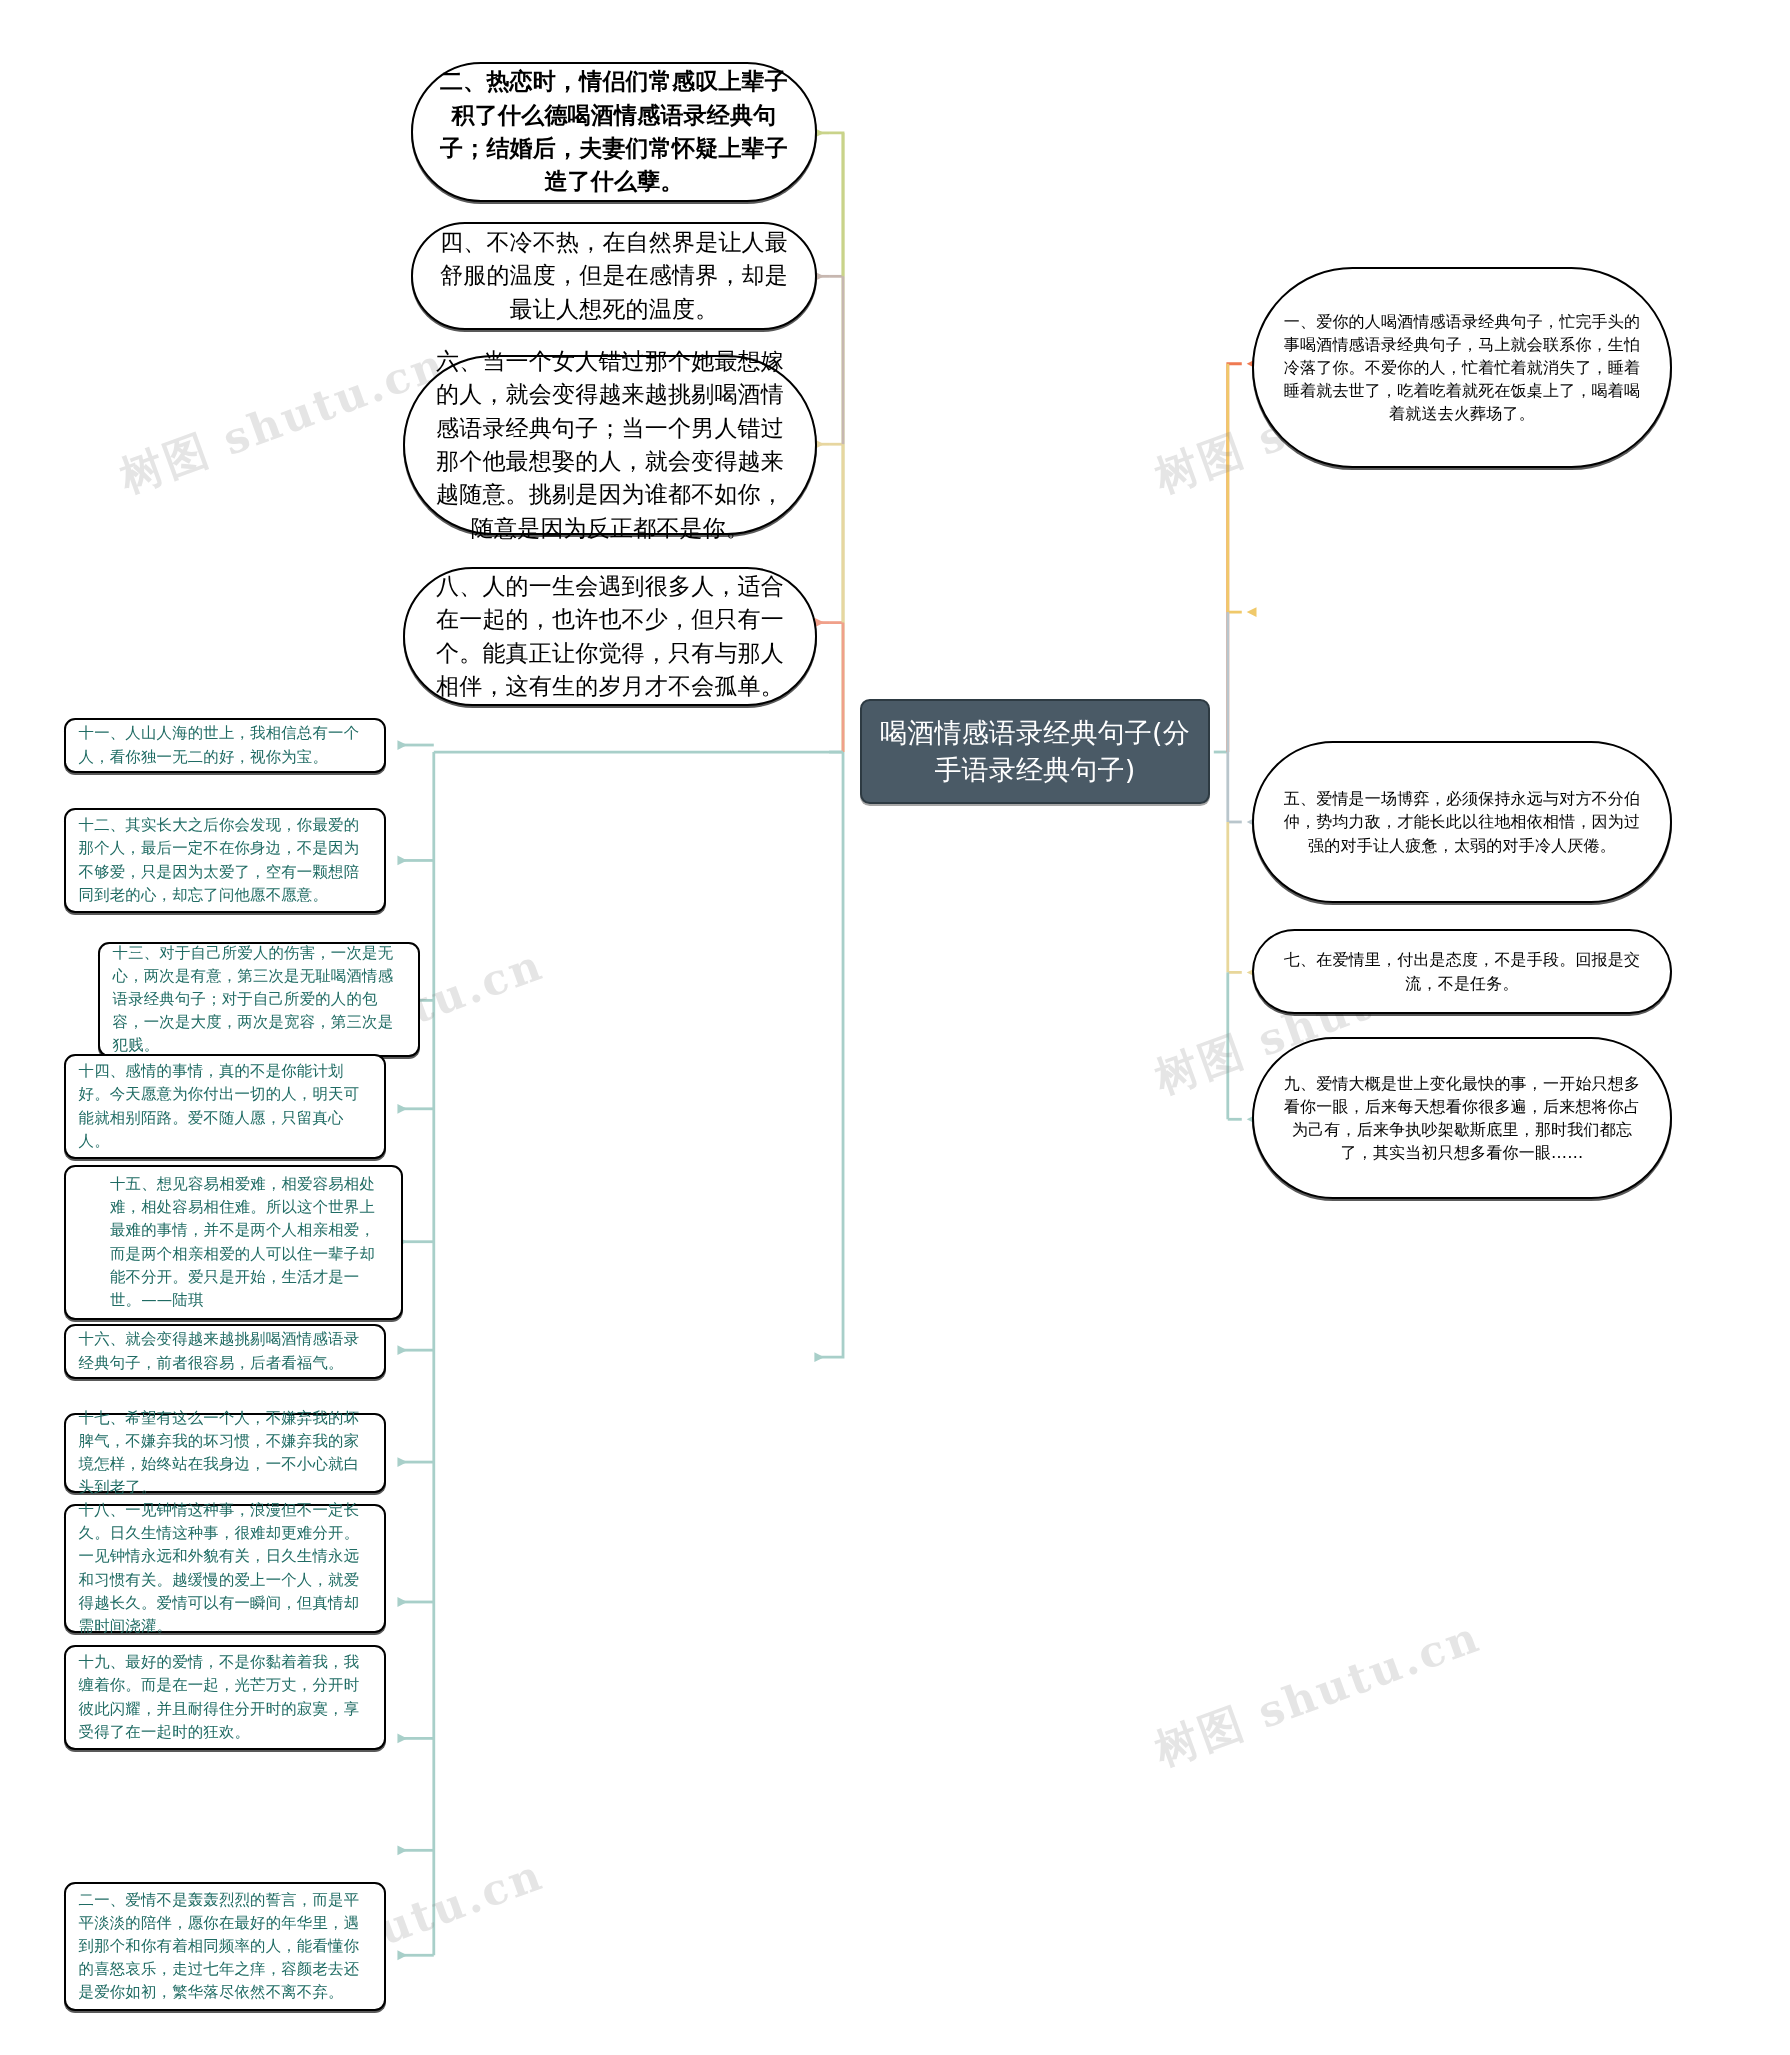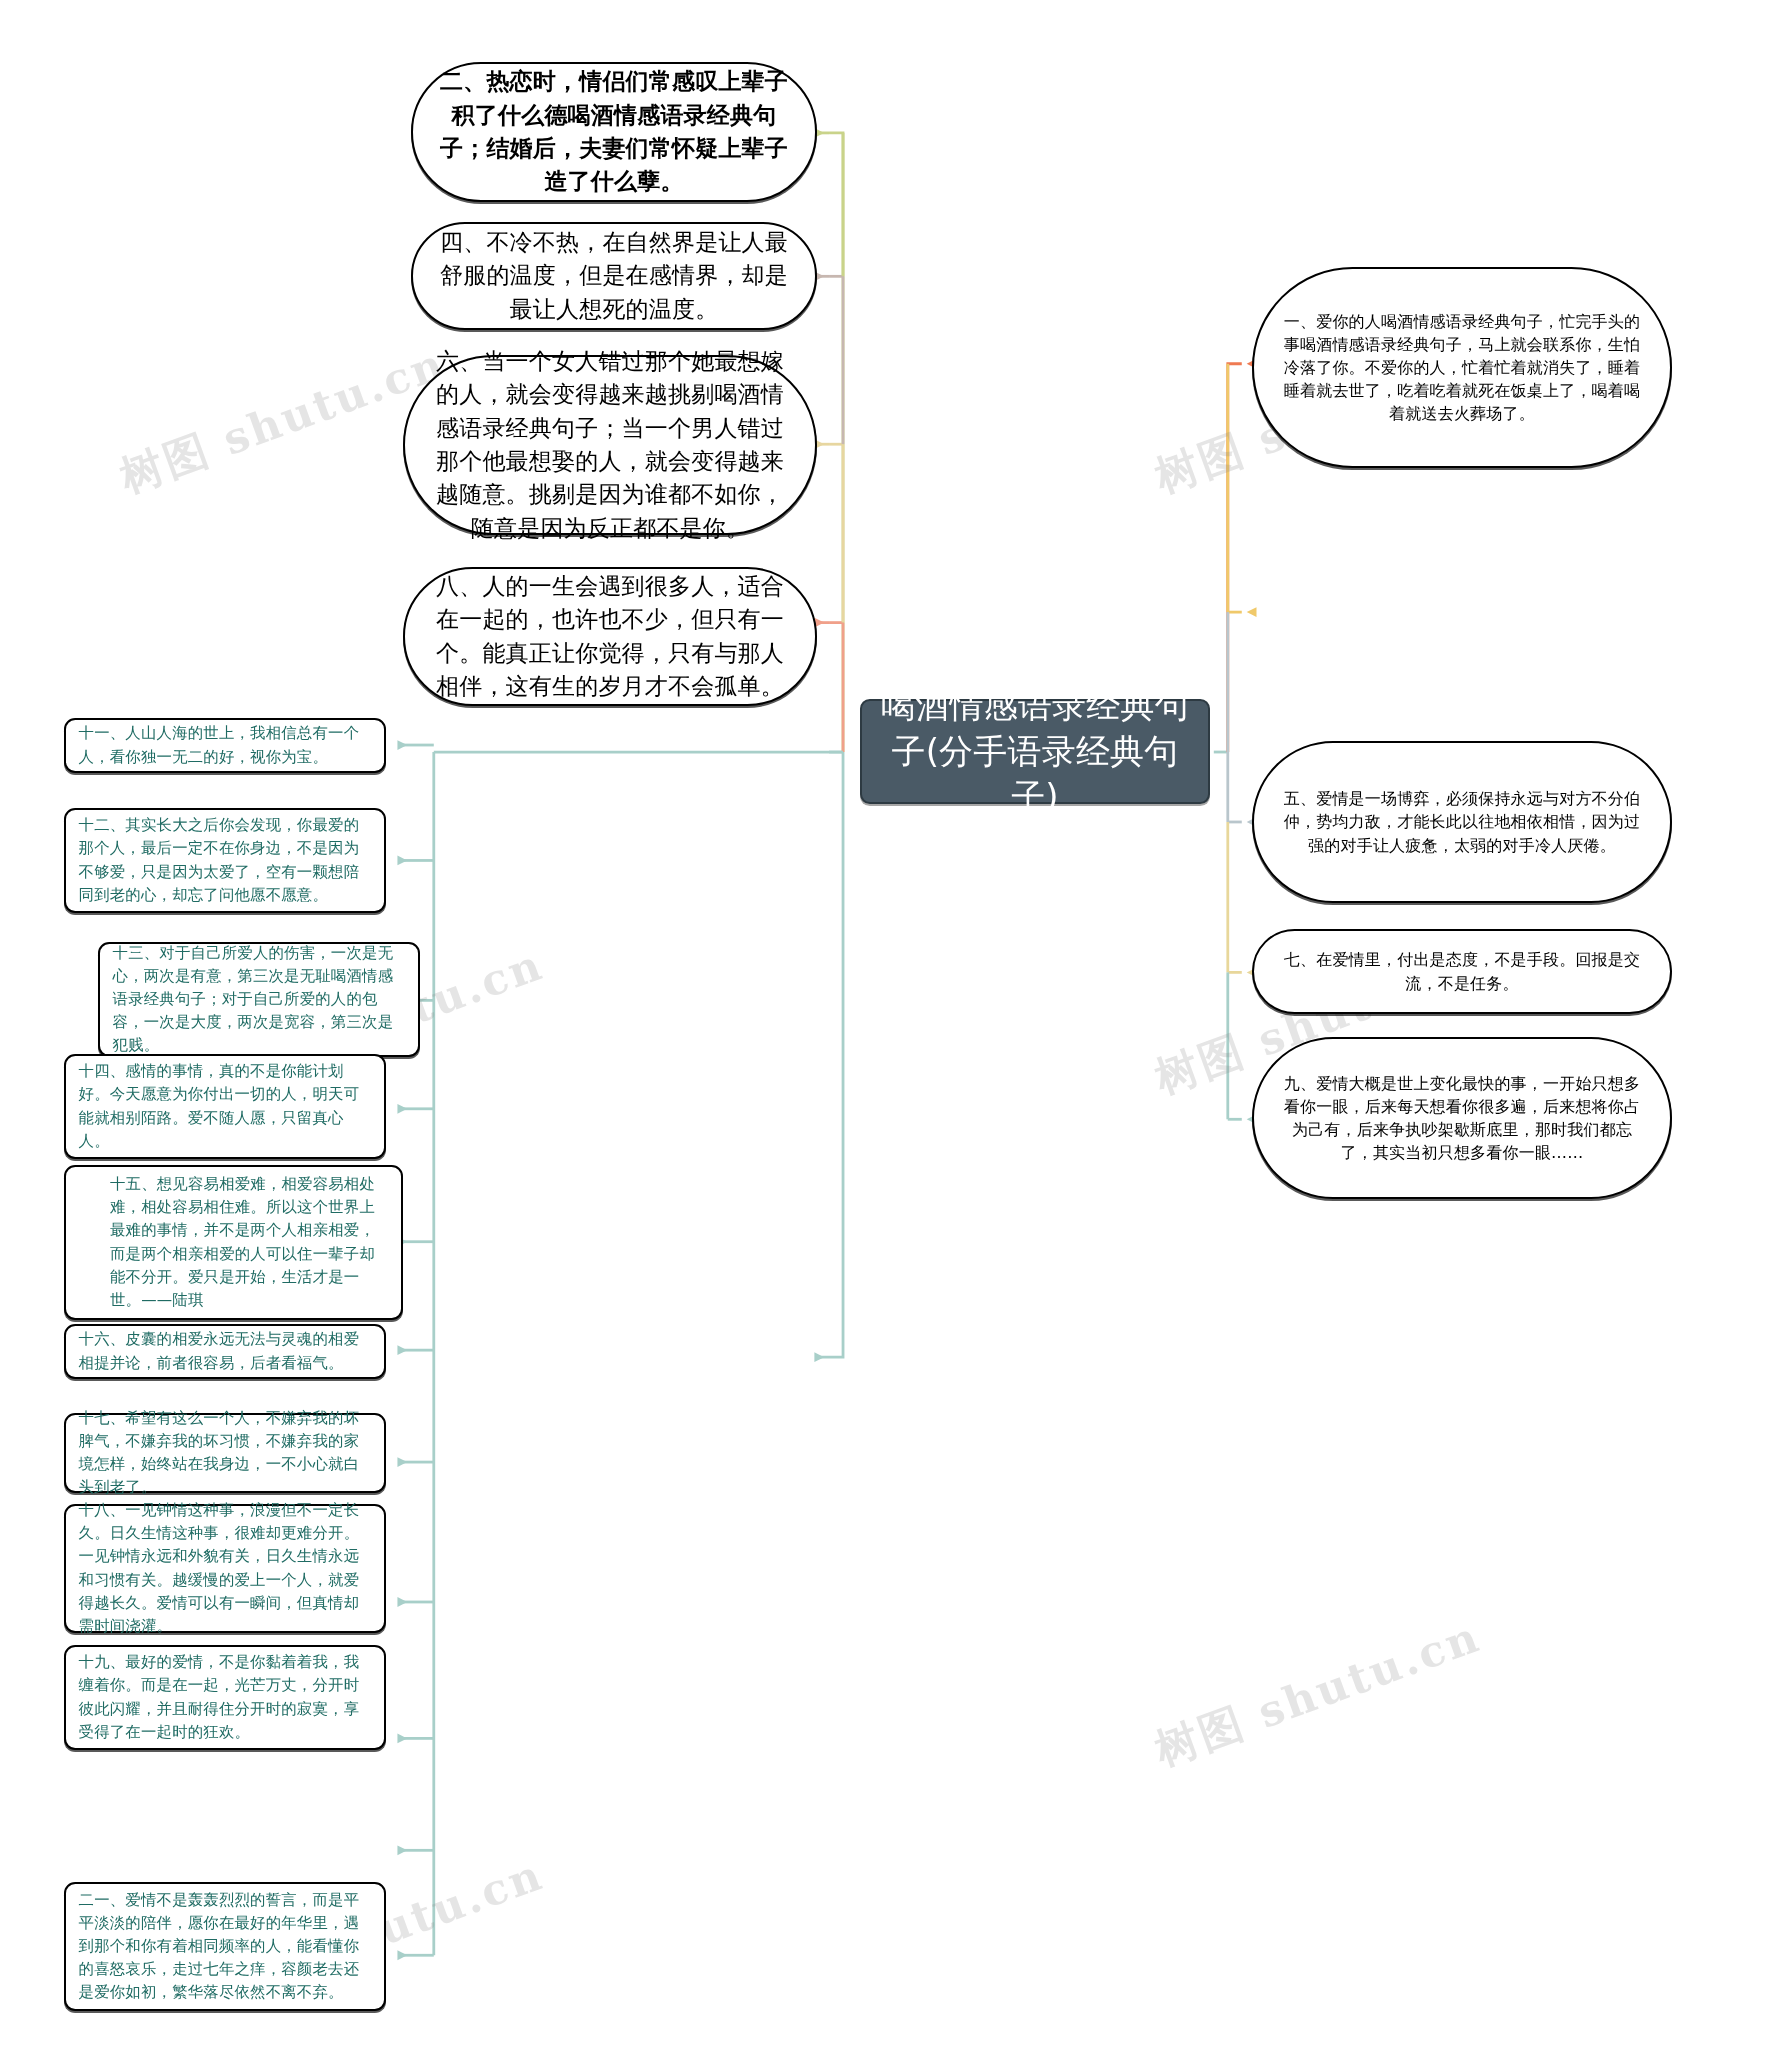--- a/index.html
+++ b/index.html
@@ -19,21 +19,21 @@
     color:#000;
     line-height:1.45;
     letter-spacing:0.2px;
     z-index:3;
   }
   .node .txt{display:block;width:100%;}
 
   
   .central{
     background:#4a5a66;border:2.1px solid #2d3a42;border-radius:9.8px;
-    color:#ffffff;font-size:34px;line-height:1.35;
+    color:#ffffff;font-size:27px;line-height:1.35;
     box-shadow:0 2.1px 0 rgba(0,0,0,.35);
     padding:11.2px 15.4px;
   }
 
   
   .mid{
     border-radius:699px;font-size:23px;padding:14px 24px;
     box-shadow:0 2.1px 0 rgba(0,0,0,.65);
   }
   
@@ -200,21 +200,21 @@
 
   <div class="node left" style="left:64px;top:1054px;width:322px;height:105px;">
     <span class="txt">十四、感情的事情，真的不是你能计划好。今天愿意为你付出一切的人，明天可能就相别陌路。爱不随人愿，只留真心人。</span>
   </div>
 
   <div class="node left" style="left:64px;top:1165px;width:339px;height:155px;padding-left:44px;">
     <span class="txt">十五、想见容易相爱难，相爱容易相处难，相处容易相住难。所以这个世界上最难的事情，并不是两个人相亲相爱，而是两个相亲相爱的人可以住一辈子却能不分开。爱只是开始，生活才是一世。——陆琪</span>
   </div>
 
   <div class="node left" style="left:64px;top:1324px;width:322px;height:55px;">
-    <span class="txt">十六、皮囊的相爱永远无法与灵魂的相爱相提并论，前者很容易，后者看福气。</span>
+    <span class="txt">十六、就会变得越来越挑剔喝酒情感语录经典句子，前者很容易，后者看福气。</span>
   </div>
 
   <div class="node left" style="left:64px;top:1413px;width:322px;height:80px;">
     <span class="txt">十七、希望有这么一个人，不嫌弃我的坏脾气，不嫌弃我的坏习惯，不嫌弃我的家境怎样，始终站在我身边，一不小心就白头到老了。</span>
   </div>
 
   <div class="node left" style="left:64px;top:1504px;width:322px;height:129px;">
     <span class="txt">十八、一见钟情这种事，浪漫但不一定长久。日久生情这种事，很难却更难分开。一见钟情永远和外貌有关，日久生情永远和习惯有关。越缓慢的爱上一个人，就爱得越长久。爱情可以有一瞬间，但真情却需时间浇灌。</span>
   </div>
 

